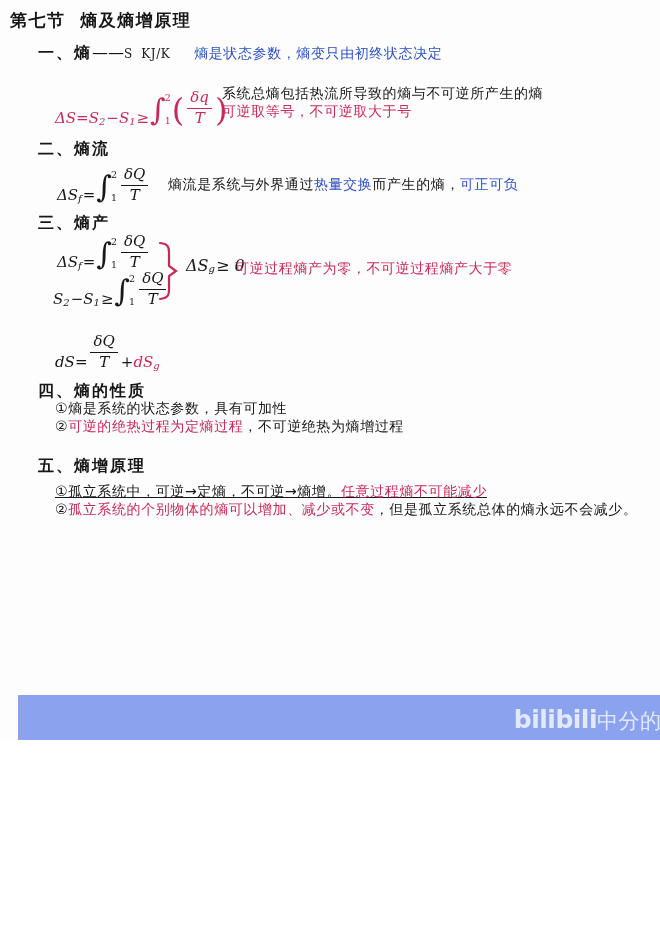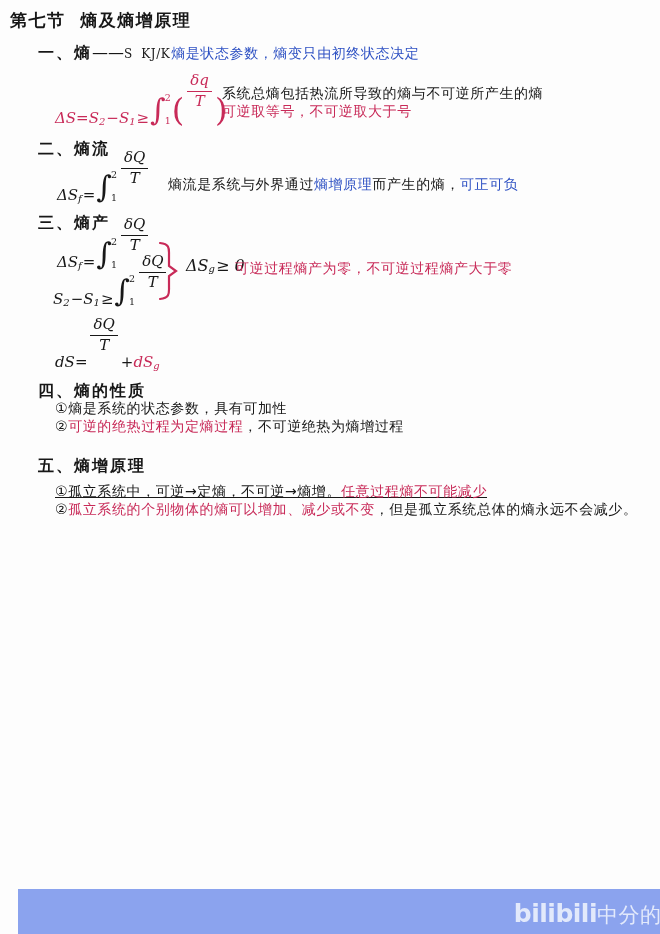--- a/index.html
+++ b/index.html
@@ -1,18 +1,18 @@
 <!DOCTYPE html>
 <html><head>
 <meta charset="utf-8">
 <style>
   * { margin:0; padding:0; box-sizing:border-box; }
   html,body { width:660px; height:934px; background:#ffffff; }
   .page {
-    position:relative; width:660px; height:934px;
+    position:relative; width:660px; height:740px;
     background:#fdfdfd; overflow:hidden;
     font-family:"DejaVu Sans","Liberation Sans",sans-serif;
     color:#171717;
   }
   .abs { position:absolute; }
   .pre { white-space:pre; }
   .title { font-size:17px; font-weight:700; letter-spacing:1.5px; }
   .h2 { font-size:16px; font-weight:700; letter-spacing:2px; }
   .body14 { font-size:14px; letter-spacing:0.6px; line-height:17px; }
   .red { color:#c82a58; }
@@ -24,21 +24,21 @@
     font-family:"DejaVu Serif","Liberation Serif",serif;
     font-style:italic; font-size:15px;
     display:inline-flex; align-items:flex-end; line-height:1;
   }
   .math sub { font-size:10px; font-style:italic; transform:translateY(3px); margin-right:1px; }
   .mrow { display:inline-flex; align-items:center; }
   .integral { display:inline-flex; align-items:center; margin:0 1px; }
   .int-sign { font-size:30px; font-style:normal; line-height:0.9; }
   .int-limits { display:inline-flex; flex-direction:column; justify-content:space-between;
                 height:34px; font-size:9.5px; font-style:normal; line-height:1; margin-left:-1px; padding:1px 0; }
-  .frac { display:inline-flex; flex-direction:column; align-items:center; line-height:1.1; margin:17px 3px; }
+  .frac { display:inline-flex; flex-direction:column; align-items:center; line-height:1.1; margin:0 3px; }
   .frac .fnum { padding:0 3px 2px; border-bottom:1.3px solid currentColor; }
   .frac .fden { padding-top:1px; }
   .bigparen { font-size:32px; font-style:normal; font-weight:300; line-height:1; }
   .serif-sym { font-family:"DejaVu Serif","Liberation Serif",serif; font-size:12px; letter-spacing:0.5px; }
 
   .note-stack { display:flex; flex-direction:column; gap:1px; }
 
   .footer-bar {
     position:absolute; left:0; bottom:0; width:660px; height:45px;
     background:#8ba3ee; overflow:hidden;margin-left:18px;
@@ -55,21 +55,21 @@
 <body>
 
 <div class="page">
 
   <div class="abs title pre" style="left:10px; top:9px;">第七节  熵及熵增原理</div>
 
   <div class="abs" style="left:38px; top:43px; display:flex; align-items:baseline;">
     <span class="h2">一、熵</span>
     <span class="h2" style="letter-spacing:0; font-weight:400;">——</span>
     <span class="serif-sym pre">S  KJ/K</span>
-    <span class="body14 blue" style="margin-left:1px;font-family:Liberation Mono, monospace;">熵是状态参数，熵变只由初终状态决定</span>
+    <span class="body14 blue" style="margin-left:24px;font-family:Liberation Mono, monospace;">熵是状态参数，熵变只由初终状态决定</span>
   </div>
 
   <div class="abs math red" style="left:55px; top:80px; height:46px;">
     <span class="mrow">
         <span>ΔS</span>
         <span> = </span>
         <span>S</span>
         <sub>2</sub>
         <span> − </span>
         <span>S</span>
@@ -111,21 +111,21 @@
           <span>1</span>
         </span>
     </span>
     <span class="frac">
       <span class="fnum">δQ</span>
       <span class="fden">T</span>
     </span>
   </div>
 
   <div class="abs body14" style="left:168px; top:176px;">
-    <span class="black">熵流是系统与外界通过</span><span class="blue">熵增原理</span><span class="black">而产生的熵，</span><span class="blue">可正可负</span>
+    <span class="black">熵流是系统与外界通过</span><span class="blue">热量交换</span><span class="black">而产生的熵，</span><span class="blue">可正可负</span>
   </div>
 
   <div class="abs h2" style="left:38px; top:213px;">三、熵产</div>
 
   <div class="abs math" style="left:57px; top:234px; height:36px;">
     <span class="mrow">
         <span>ΔS</span>
         <sub>f</sub>
         <span> = </span>
       </span>

